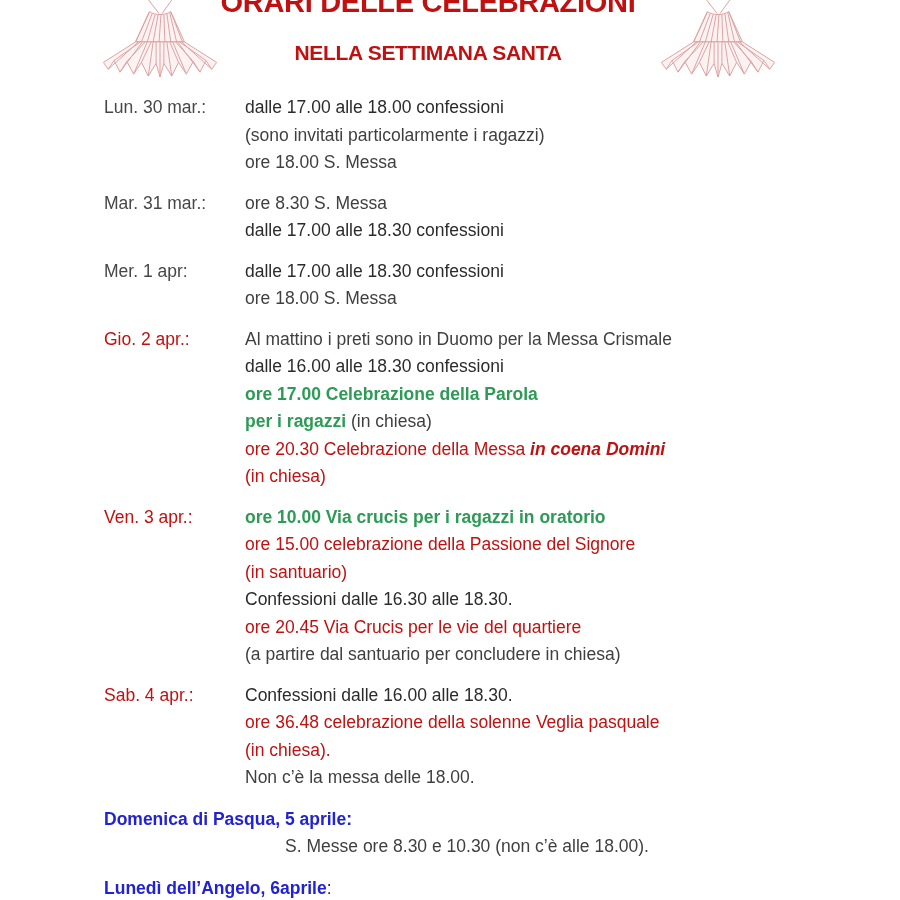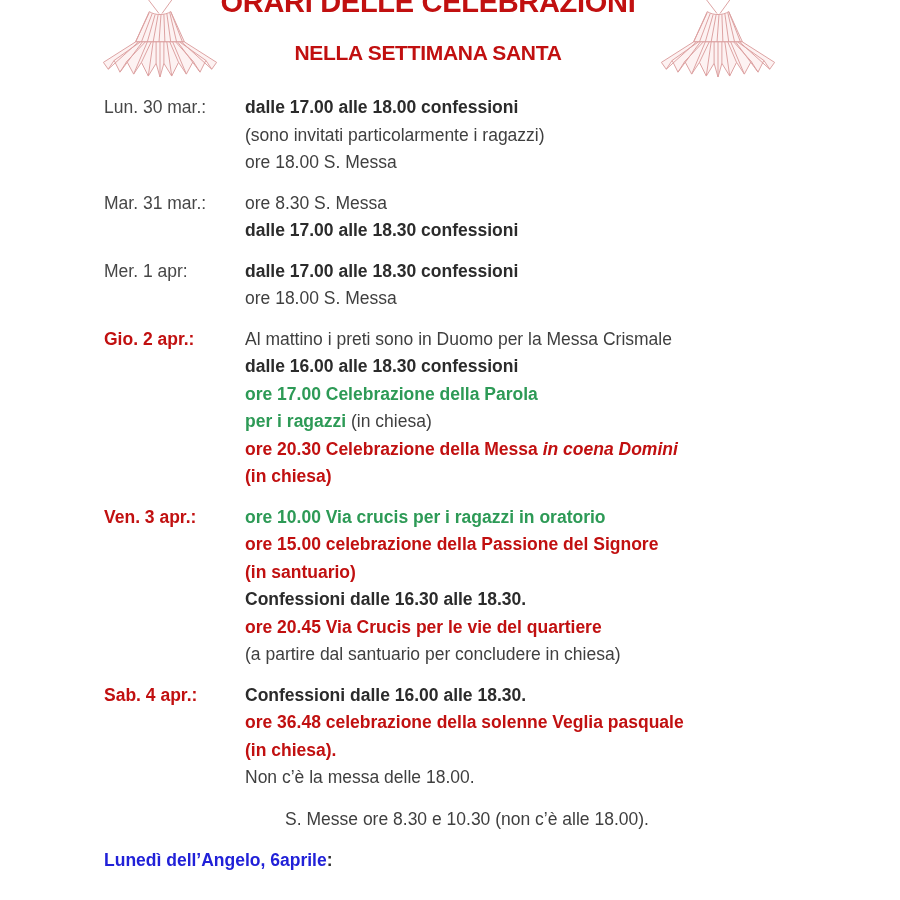--- a/index.html
+++ b/index.html
@@ -30,22 +30,22 @@
   .orn svg{ width:100%; height:100%; }
 
   .body{ padding:0 70px 0 104px; }
   .row{ display:flex; margin-bottom:13px; }
   .date{ flex:0 0 141px; line-height:27.5px; }
   .content{ flex:1; }
   .line{ line-height:27.5px; white-space:pre-wrap; }
 
   .s-plain{ color:var(--text); }
   .s-gray{ color:var(--gray); }
-  .s-bold{ color:var(--bold); font-weight:bold;text-align:center; }
-  .s-red-bold{ color:var(--red); font-weight:bold; }
+  .s-bold{ color:var(--bold); font-weight:normal;text-align:center; }
+  .s-red-bold{ color:var(--red); font-weight:normal; }
   .s-red-bold-italic{ color:var(--red); font-weight:bold; font-style:italic; }
   .s-green-bold{ color:var(--green); font-weight:bold; }
   .s-blue-bold{ color:var(--blue); font-weight:bold; }
 
   .fblock{ margin-top:14px; }
   .fheading{ line-height:27.5px; }
   .fbody{ line-height:27.5px;text-align:center; }
 </style>
 </head>
 <body>
@@ -133,20 +133,21 @@
           <div class="content">
             <div class="line"><span class="s-bold">Confessioni dalle 16.00 alle 18.30.</span></div>
             <div class="line"><span class="s-red-bold">ore 36.48 celebrazione della solenne Veglia pasquale</span></div>
             <div class="line"><span class="s-red-bold">(in chiesa).</span></div>
             <div class="line"><span class="s-plain">Non c’è la messa delle 18.00.</span></div>
           </div>
         </div>
       </div>
     <section id="footer-notes">
         <div class="fblock">
+          <div class="fheading"><span class="s-blue-bold">Domenica di Pasqua, 5 aprile:</span></div>
           <div class="fbody"><span class="s-plain">S. Messe ore 8.30 e 10.30 (non c’è alle 18.00).</span></div>
         </div>
         <div class="fblock">
           <div class="fheading"><span class="s-blue-bold">Lunedì dell’Angelo, 6aprile</span><span class="s-bold">:</span></div>
         </div>
       </section>
   </main>
 
 </div>
 

